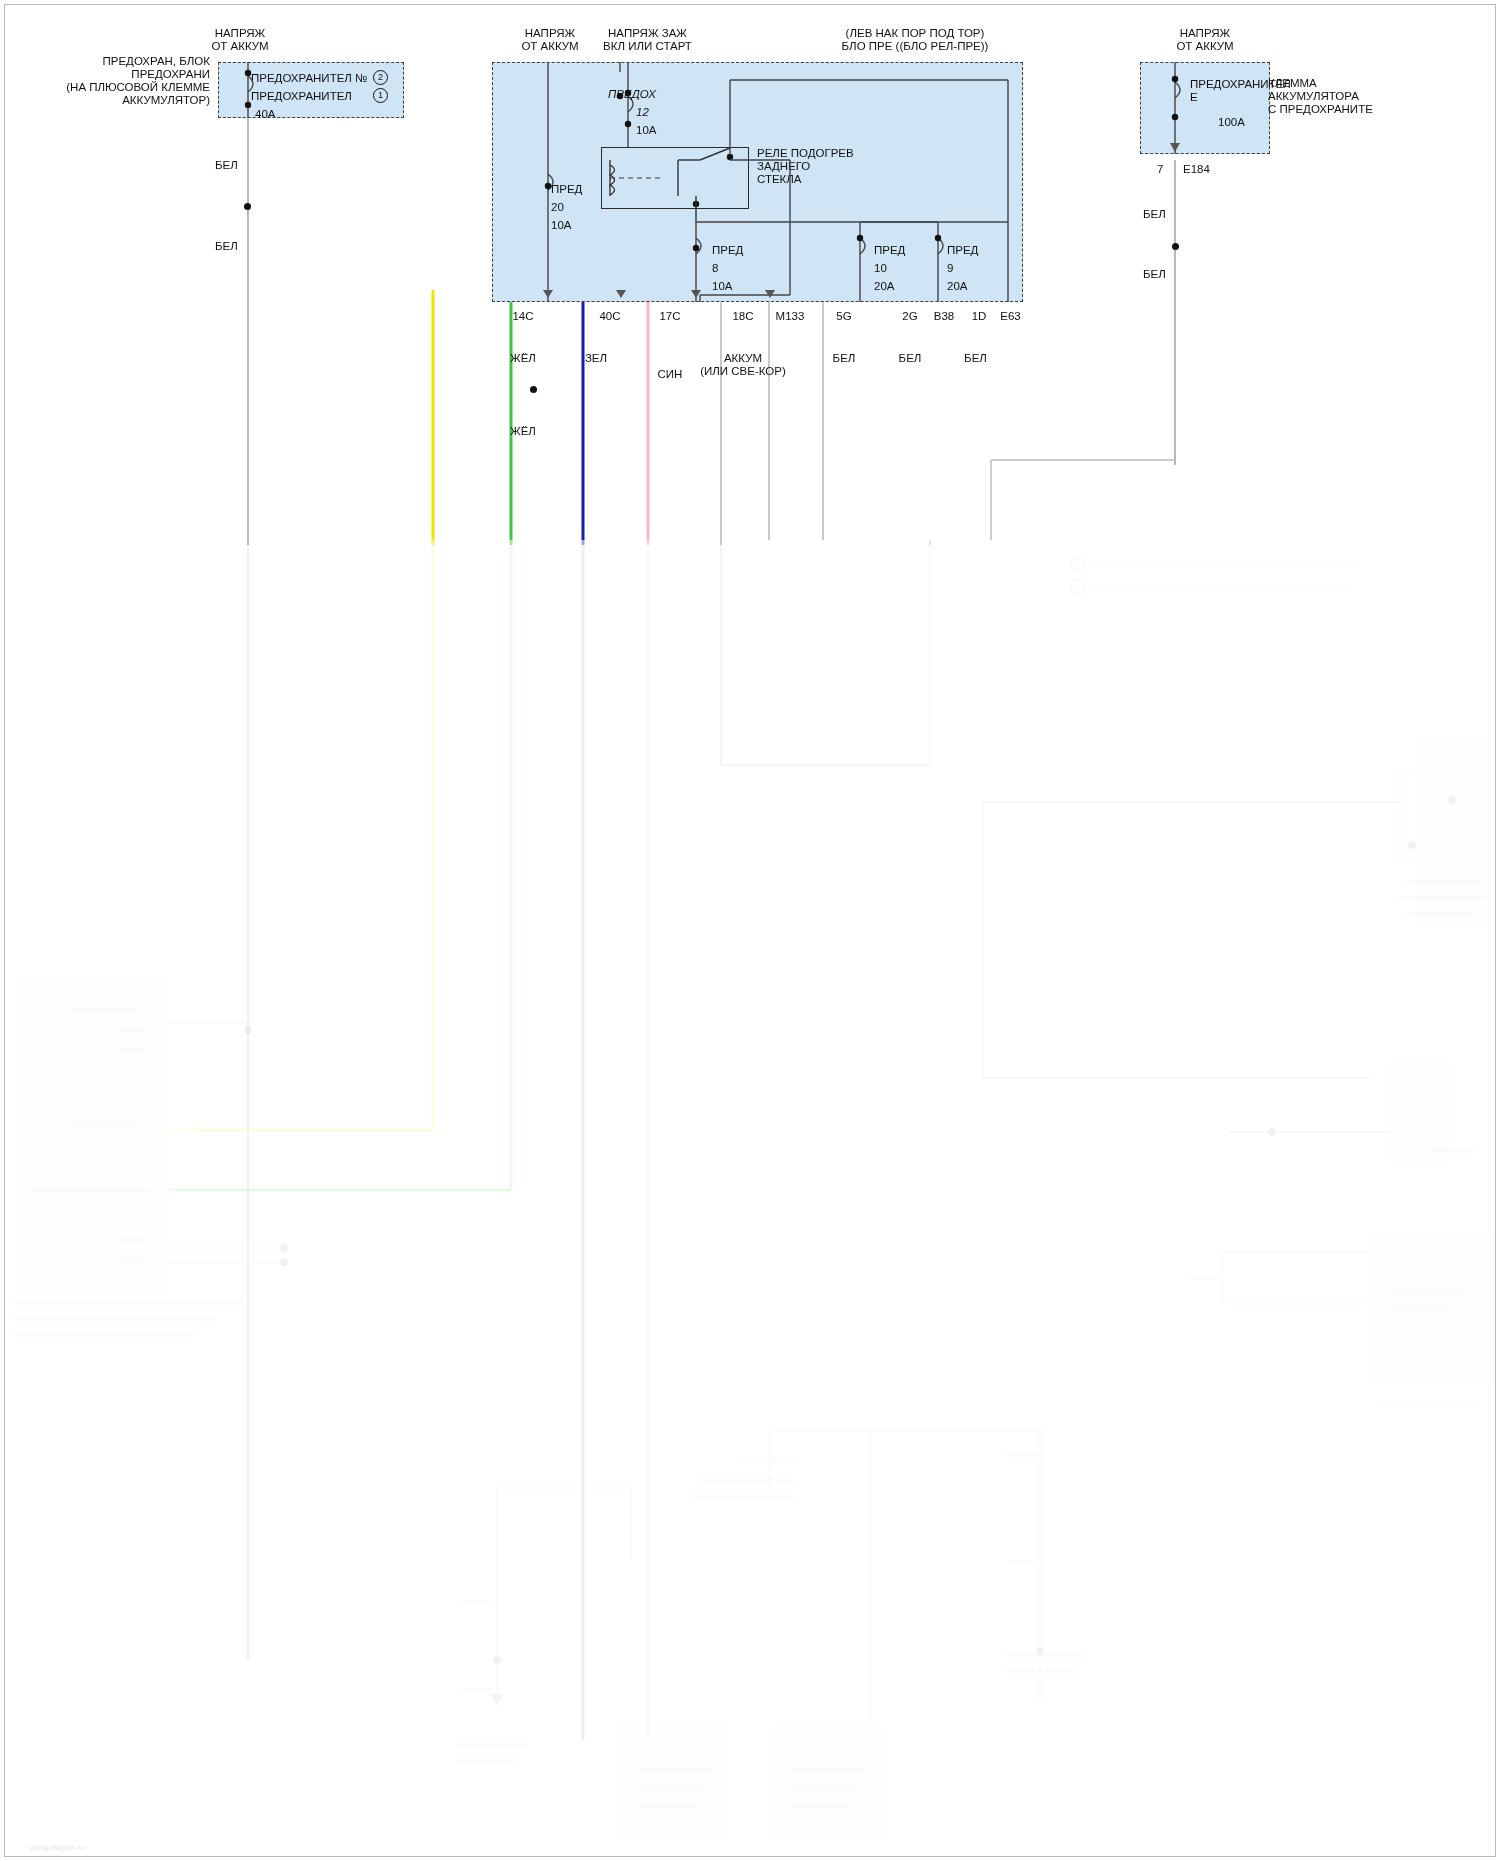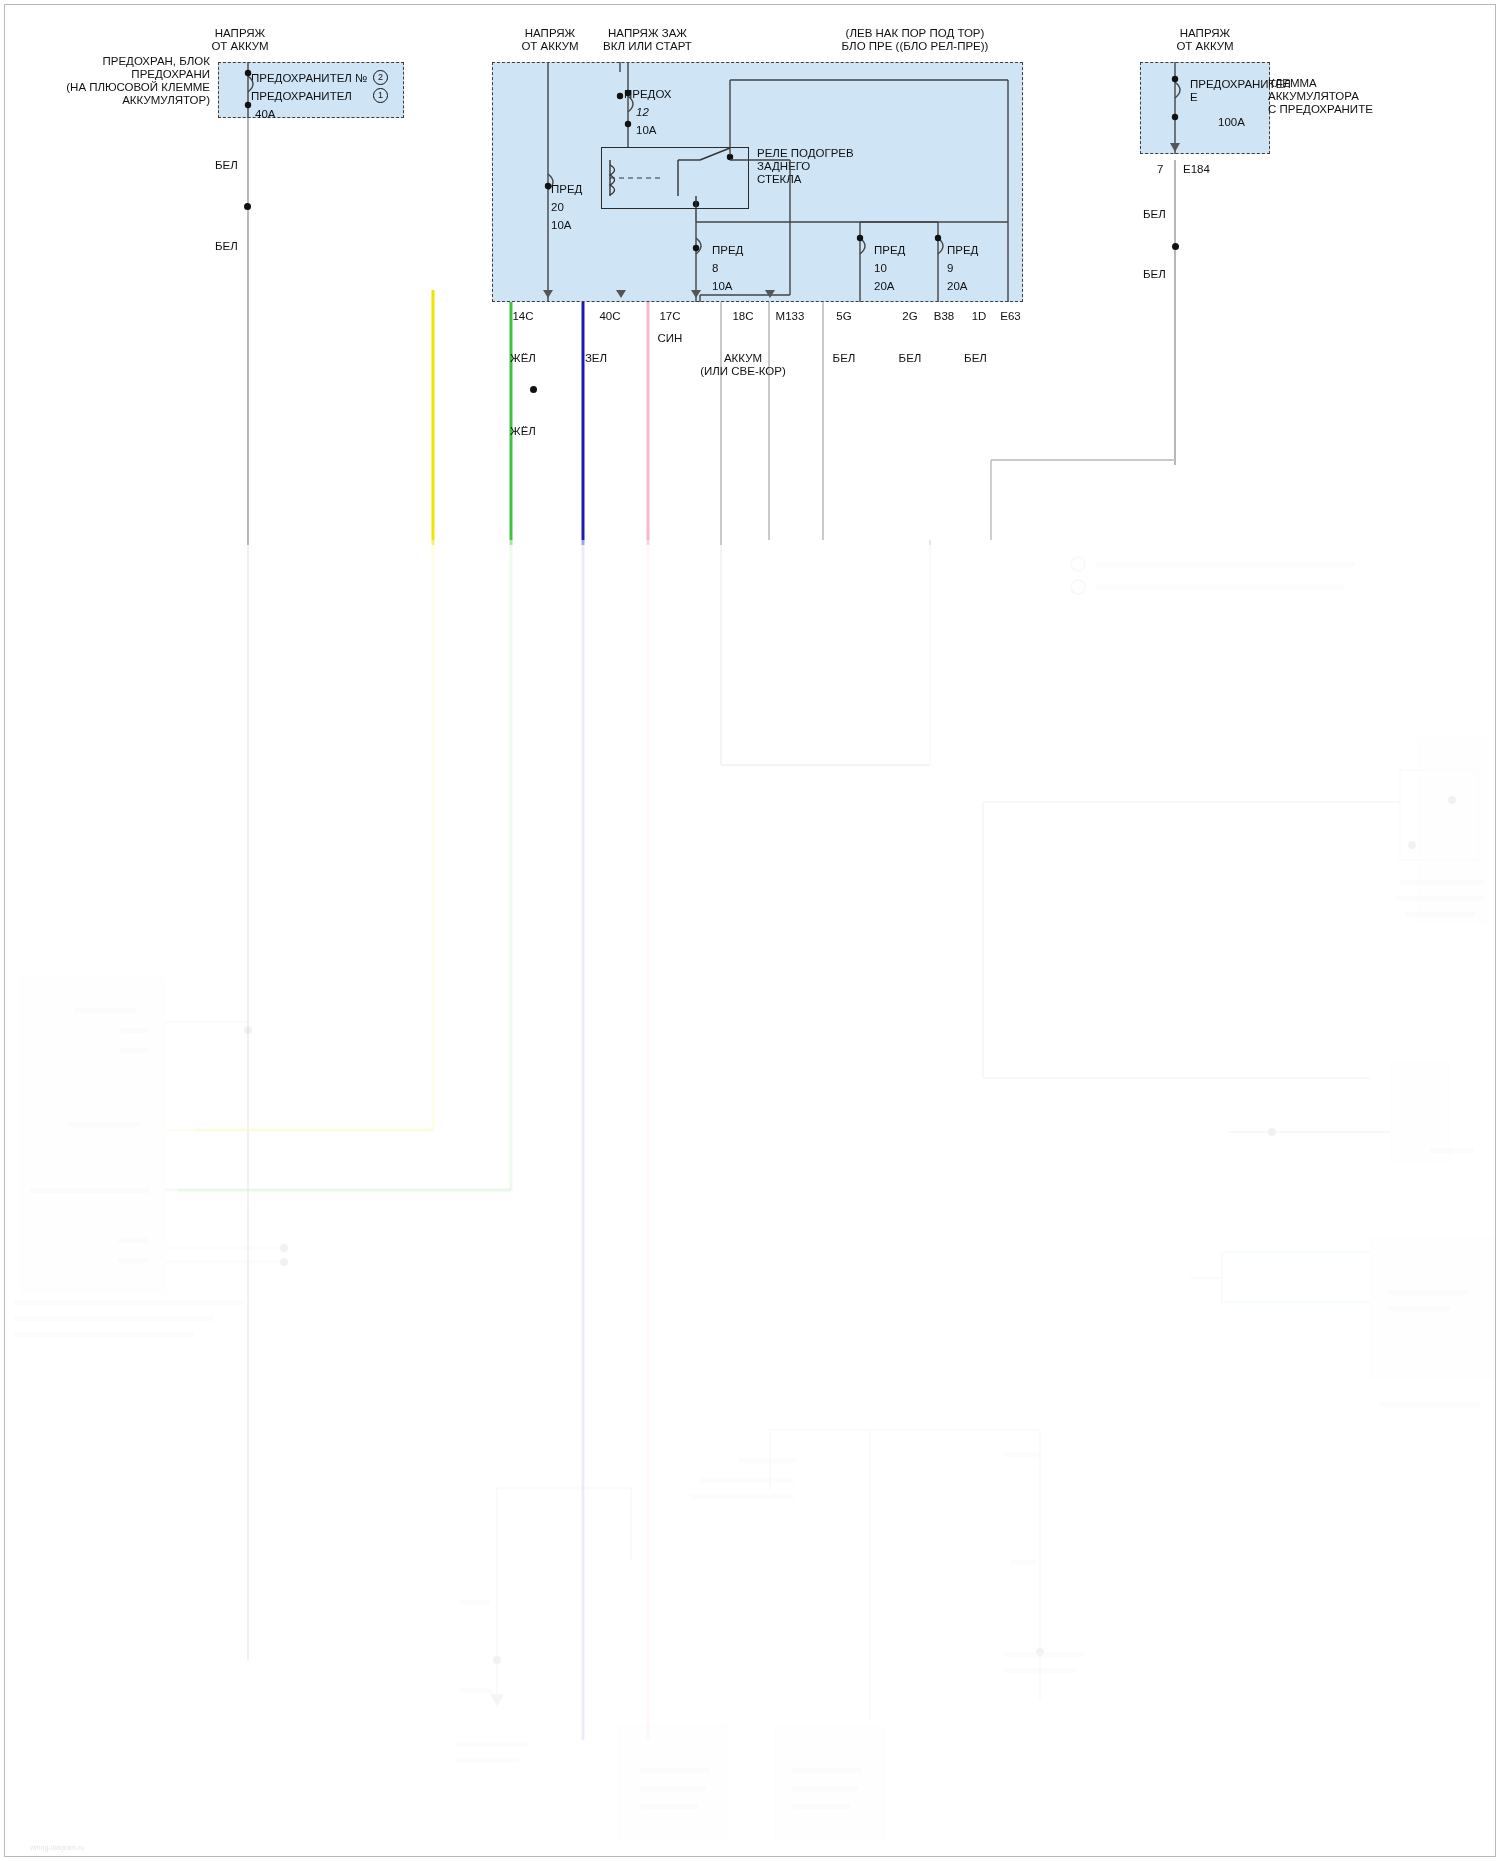--- a/index.html
+++ b/index.html
@@ -244,21 +244,21 @@
     <line x1="938" y1="222" x2="938" y2="302" stroke="#444" stroke-width="1.4"></line>
     <path d="M938 238 q10 8 0 16" fill="none" stroke="#444" stroke-width="1.4"></path>
     <circle cx="938" cy="238" r="3.2" fill="#111"></circle>
 
     <line x1="730" y1="160" x2="790" y2="160" stroke="#444" stroke-width="1.4"></line>
     <line x1="790" y1="160" x2="790" y2="295" stroke="#444" stroke-width="1.4"></line>
     <line x1="700" y1="295" x2="790" y2="295" stroke="#444" stroke-width="1.4"></line>
     <line x1="700" y1="295" x2="700" y2="302" stroke="#444" stroke-width="1.4"></line>
   </svg>
 
-  <div class="txt" style="left:624px; top:88px;">ПРЕДОХ</div>
+  <div class="txt" style="left:608px; top:88px;font-style:italic;">ПРЕДОХ</div>
   <div class="txt" style="left:636px; top:106px;font-style:italic;">12</div>
   <div class="txt" style="left:636px; top:124px;">10А</div>
 
   <div class="txt" style="left:551px; top:183px;">ПРЕД</div>
   <div class="txt" style="left:551px; top:201px;">20</div>
   <div class="txt" style="left:551px; top:219px;">10А</div>
 
   <div class="txt" style="left:712px; top:244px;">ПРЕД</div>
   <div class="txt" style="left:712px; top:262px;">8</div>
   <div class="txt" style="left:712px; top:280px;">10А</div>
@@ -282,21 +282,21 @@
   <div class="txt c" style="left:713px; top:310px; width:60px;">18C</div>
   <div class="txt c" style="left:760px; top:310px; width:60px;">M133</div>
   <div class="txt c" style="left:824px; top:310px; width:40px;">5G</div>
   <div class="txt c" style="left:890px; top:310px; width:40px;">2G</div>
   <div class="txt c" style="left:924px; top:310px; width:40px;">B38</div>
   <div class="txt c" style="left:959px; top:310px; width:40px;">1D</div>
   <div class="txt c" style="left:988px; top:310px; width:45px;">E63</div>
 
   <div class="txt c" style="left:493px; top:352px; width:60px;">ЖЁЛ</div>
   <div class="txt c" style="left:566px; top:352px; width:60px;">ЗЕЛ</div>
-  <div class="txt c" style="left:640px; top:332px; width:60px;">СИН</div>
+  <div class="txt c" style="left:640px; top:368px; width:60px;">СИН</div>
   <div class="txt c" style="left:673px; top:352px; width:140px;">АККУМ
 (ИЛИ СВЕ-КОР)</div>
   <div class="txt c" style="left:824px; top:352px; width:40px;">БЕЛ</div>
   <div class="txt c" style="left:890px; top:352px; width:40px;">БЕЛ</div>
   <div class="txt c" style="left:953px; top:352px; width:45px;">БЕЛ</div>
 
   <div class="dot" style="left:530px; top:386px;"></div>
   <div class="txt c" style="left:493px; top:425px; width:60px;">ЖЁЛ</div>
 
   <div class="blk" style="left:1140px; top:62px; width:130px; height:92px;"></div>

